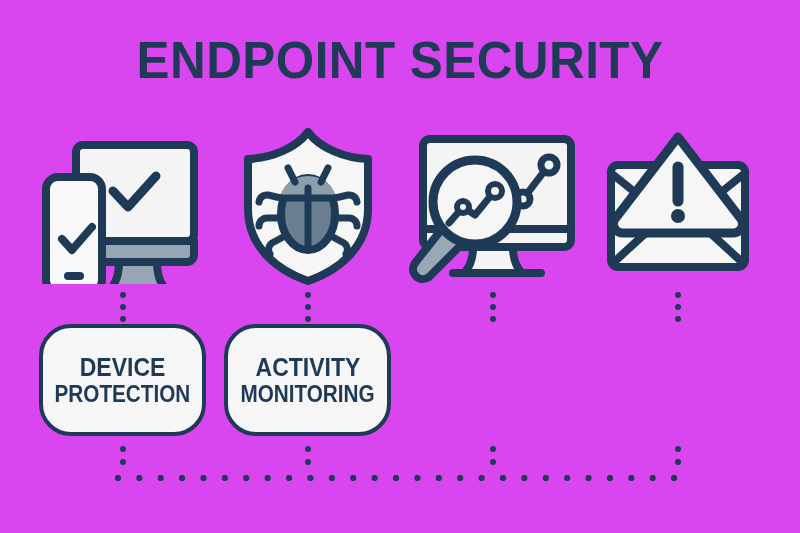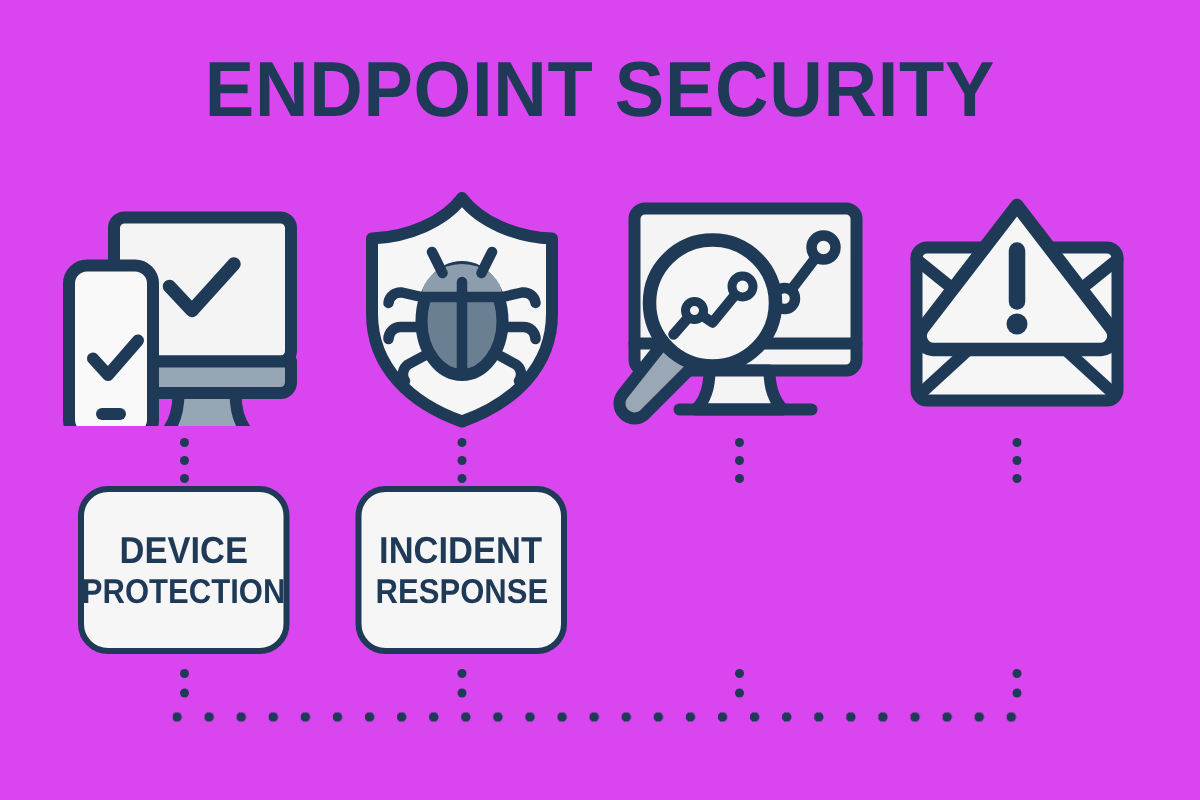--- a/index.html
+++ b/index.html
@@ -92,25 +92,25 @@
     height: 116px;
     display: flex;
   }
   .box-cell {
     width: 185px;
     display: flex;
     align-items: center;
     justify-content: center;
   }
   .label-box {
-    width: 141px;
+    width: 167px;
     height: 112px;
     box-sizing: border-box;
     border: 4px solid #1e3a56;
-    border-radius: 20px;
+    border-radius: 32px;
     background: #f6f6f7;
     display: flex;
     flex-direction: column;
     align-items: center;
     justify-content: center;
     text-align: center;
   }
   .label-line1 {
     font-family: "Liberation Sans", sans-serif;
     font-weight: bold;
@@ -291,22 +291,22 @@
 
   <div class="box-row">
     <div class="box-cell">
       <div class="label-box">
         <div class="label-line1">DEVICE</div>
         <div class="label-line2">PROTECTION</div>
       </div>
     </div>
     <div class="box-cell">
       <div class="label-box">
-        <div class="label-line1">INCIDENT</div>
-        <div class="label-line2">RESPONSE</div>
+        <div class="label-line1">ACTIVITY</div>
+        <div class="label-line2">MONITORING</div>
       </div>
     </div>
   </div>
 
   <div class="bottom-stem-row">
     <div class="bottom-stem-cell">
       <span class="dot"></span>
       <span class="dot"></span>
     </div>
     <div class="bottom-stem-cell">

